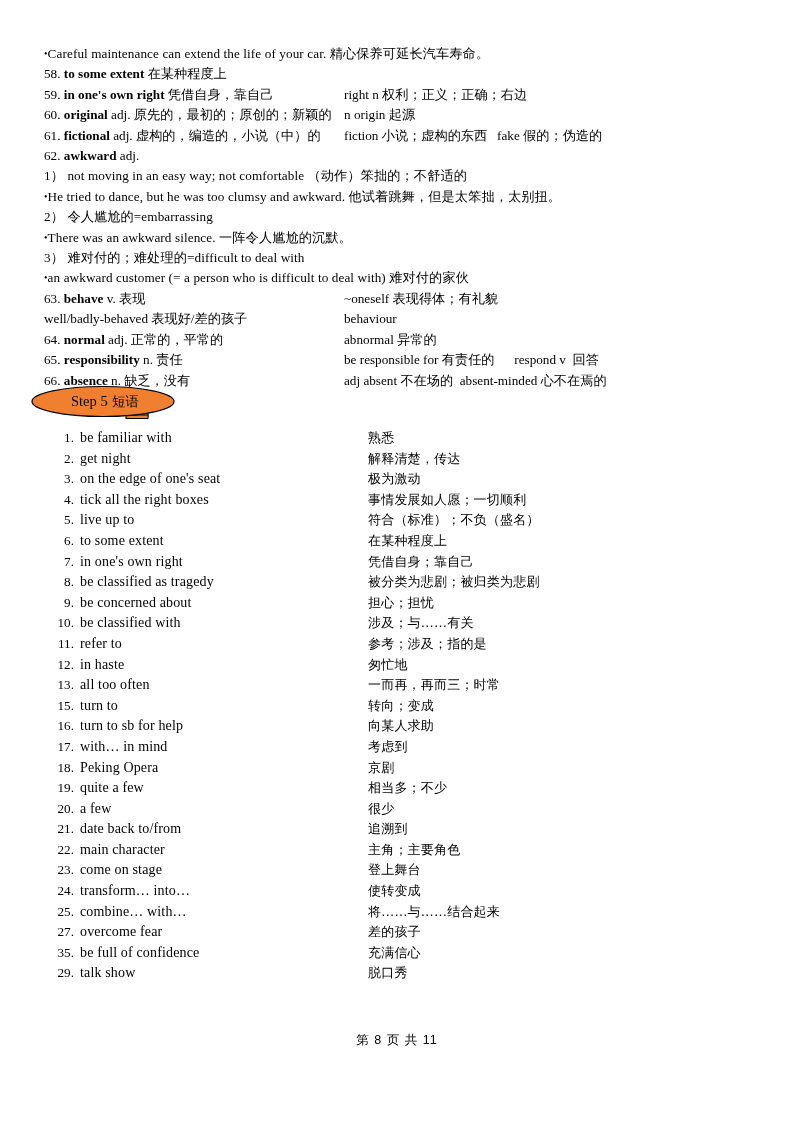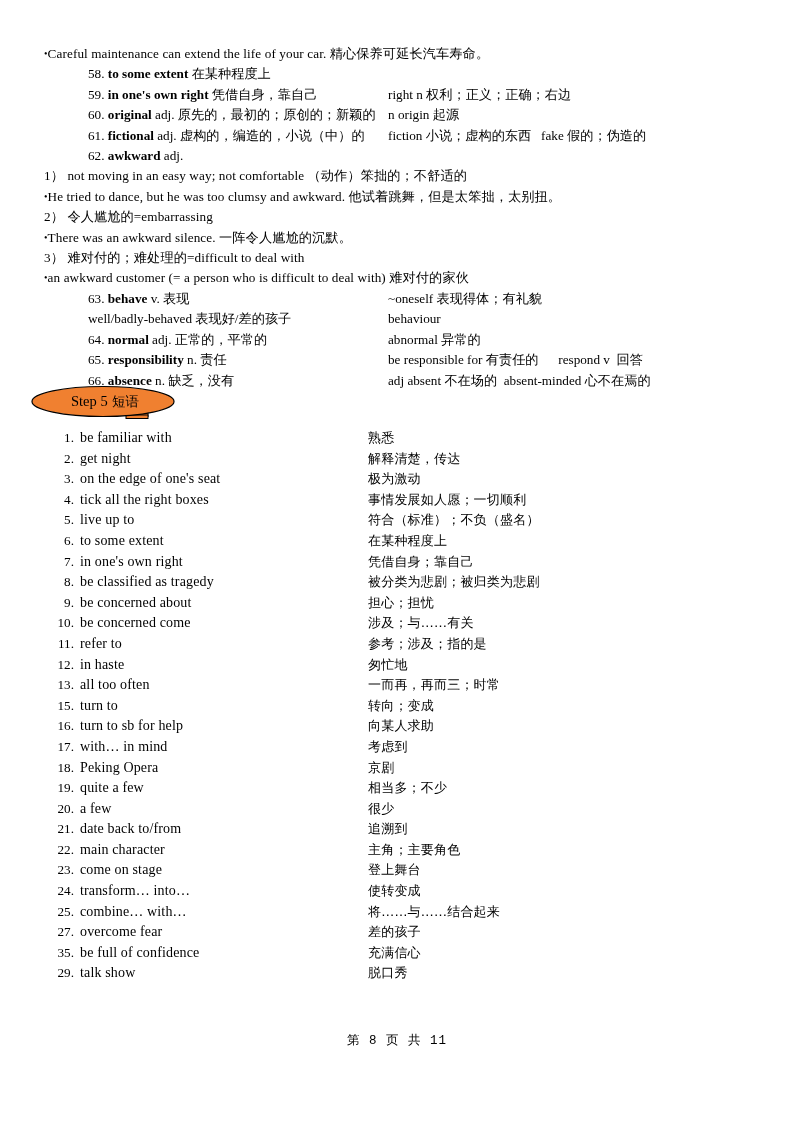--- a/index.html
+++ b/index.html
@@ -42,21 +42,21 @@
     vertical-align: 1px;
   }
 
   
   .vrow {
     display: flex;
     font-size: 13.2px;
     line-height: 20.4px;
     white-space: pre;
   }
-  .vrow .col-a { width: 300px; flex: 0 0 300px; margin-left: 44px; }
+  .vrow .col-a { width: 300px; flex: 0 0 300px; }
   .vrow .col-b { flex: 1 1 auto; }
 
   
   .step-banner {
     position: absolute;
     left: 30px;
     top: 385px;
     width: 150px;
     height: 36px;
   }
@@ -112,21 +112,21 @@
     letter-spacing: 0.2px;
   }
 
   
   .footer {
     position: absolute;
     left: 0;
     top: 1032px;
     width: 794px;
     text-align: center;
-    font-family: Liberation Mono, monospace;
+    font-family: Liberation Sans, sans-serif;
     font-size: 12.5px;
     letter-spacing: 1px;
     white-space: pre;
   }
 </style>
 </head>
 <body>
 
 <div class="page">
 
@@ -208,21 +208,21 @@
 
     <div class="phrase-row"><span class="num">1.</span><span class="en">be familiar with</span><span class="zh">熟悉</span></div>
     <div class="phrase-row"><span class="num">2.</span><span class="en">get night</span><span class="zh">解释清楚，传达</span></div>
     <div class="phrase-row"><span class="num">3.</span><span class="en">on the edge of one's seat</span><span class="zh">极为激动</span></div>
     <div class="phrase-row"><span class="num">4.</span><span class="en">tick all the right boxes</span><span class="zh">事情发展如人愿；一切顺利</span></div>
     <div class="phrase-row"><span class="num">5.</span><span class="en">live up to</span><span class="zh">符合（标准）；不负（盛名）</span></div>
     <div class="phrase-row"><span class="num">6.</span><span class="en">to some extent</span><span class="zh">在某种程度上</span></div>
     <div class="phrase-row"><span class="num">7.</span><span class="en">in one's own right</span><span class="zh">凭借自身；靠自己</span></div>
     <div class="phrase-row"><span class="num">8.</span><span class="en">be classified as tragedy</span><span class="zh">被分类为悲剧；被归类为悲剧</span></div>
     <div class="phrase-row"><span class="num">9.</span><span class="en">be concerned about</span><span class="zh">担心；担忧</span></div>
-    <div class="phrase-row"><span class="num">10.</span><span class="en">be concerned come</span><span class="zh">涉及；与……有关</span></div>
+    <div class="phrase-row"><span class="num">10.</span><span class="en">be classified with</span><span class="zh">涉及；与……有关</span></div>
     <div class="phrase-row"><span class="num">11.</span><span class="en">refer to</span><span class="zh">参考；涉及；指的是</span></div>
     <div class="phrase-row"><span class="num">12.</span><span class="en">in haste</span><span class="zh">匆忙地</span></div>
     <div class="phrase-row"><span class="num">13.</span><span class="en">all too often</span><span class="zh">一而再，再而三；时常</span></div>
     <div class="phrase-row"><span class="num">15.</span><span class="en">turn to</span><span class="zh">转向；变成</span></div>
     <div class="phrase-row"><span class="num">16.</span><span class="en">turn to sb for help</span><span class="zh">向某人求助</span></div>
     <div class="phrase-row"><span class="num">17.</span><span class="en">with… in mind</span><span class="zh">考虑到</span></div>
     <div class="phrase-row"><span class="num">18.</span><span class="en">Peking Opera</span><span class="zh">京剧</span></div>
     <div class="phrase-row"><span class="num">19.</span><span class="en">quite a few</span><span class="zh">相当多；不少</span></div>
     <div class="phrase-row"><span class="num">20.</span><span class="en">a few</span><span class="zh">很少</span></div>
     <div class="phrase-row"><span class="num">21.</span><span class="en">date back to/from</span><span class="zh">追溯到</span></div>

